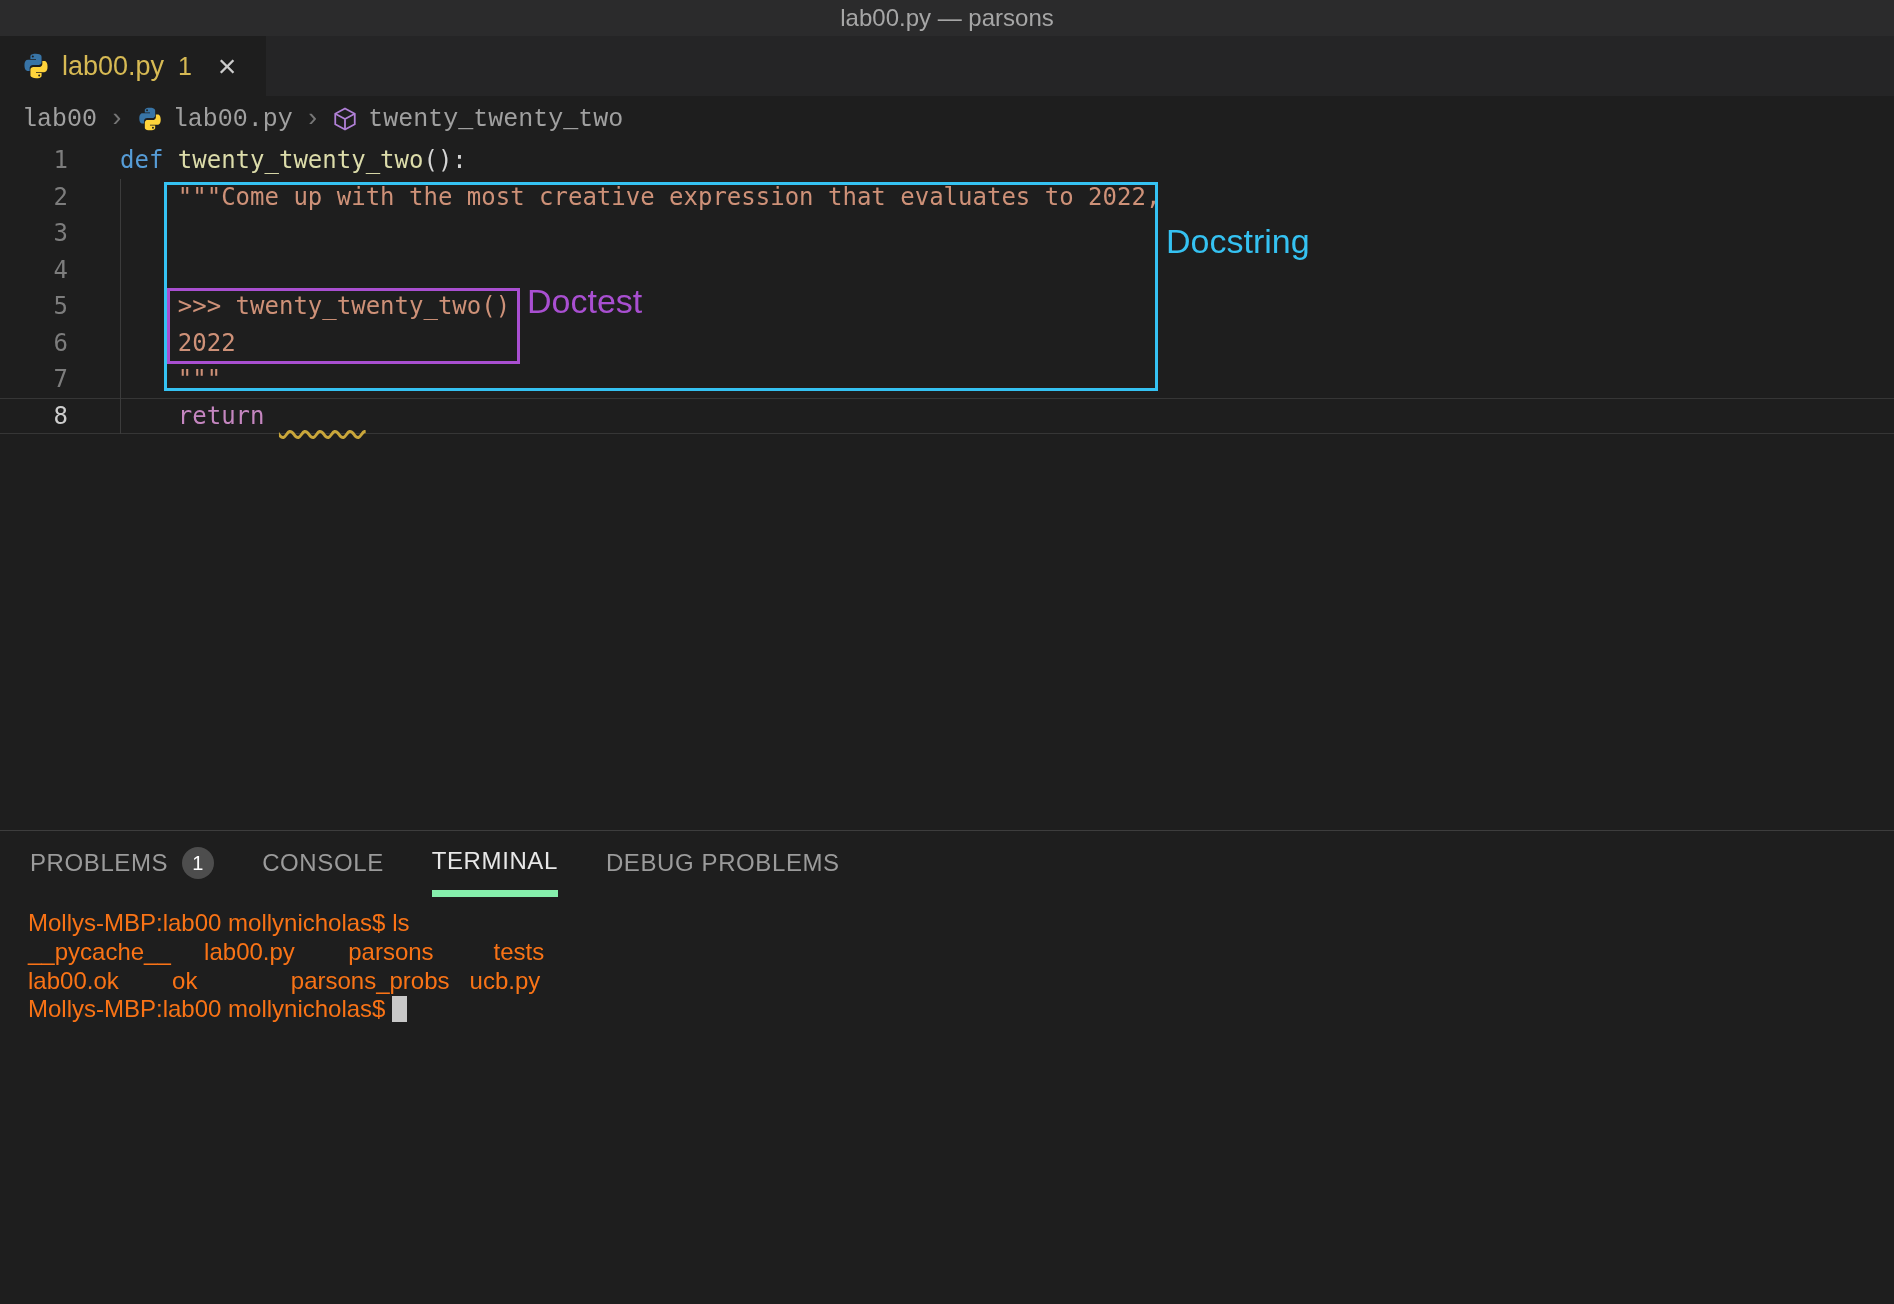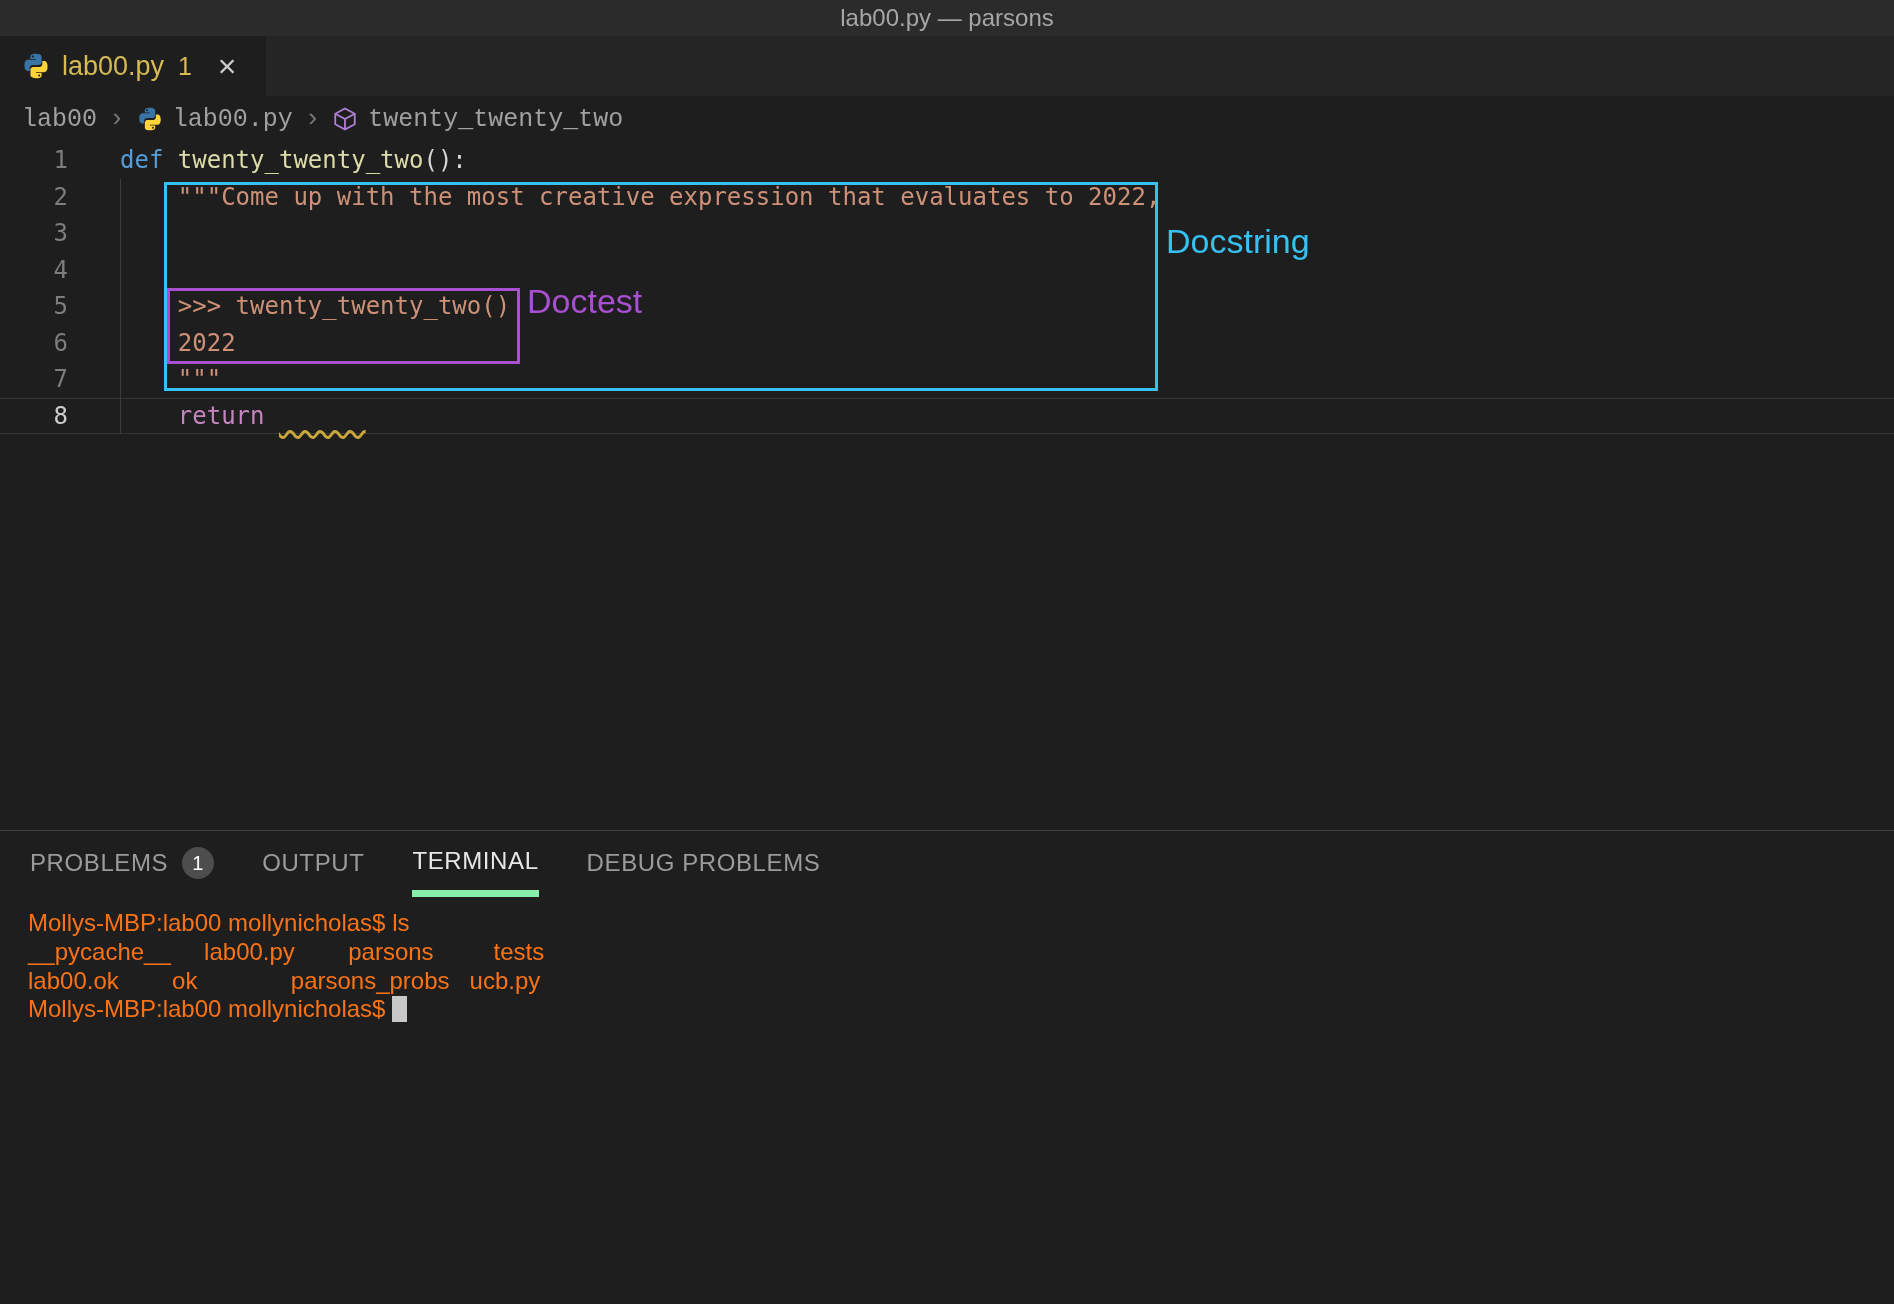--- a/index.html
+++ b/index.html
@@ -269,21 +269,21 @@
     <div class="anno-label doctest" style="color: rgb(169, 79, 209);">Doctest</div>
   </div>
 
   <div class="panel">
     <div class="panel-tabs">
         <div class="panel-tab">
           <span>PROBLEMS</span>
           <span class="tab-badge">1</span>
         </div>
         <div class="panel-tab">
-          <span>OUTPUT</span>
+          <span>CONSOLE</span>
         </div>
         <div class="panel-tab active">
           <span>TERMINAL</span>
         </div>
         <div class="panel-tab">
           <span>DEBUG PROBLEMS</span>
         </div>
       </div>
     <div class="terminal-output">
         <div class="term-line">Mollys-MBP:lab00 mollynicholas$ ls</div>

